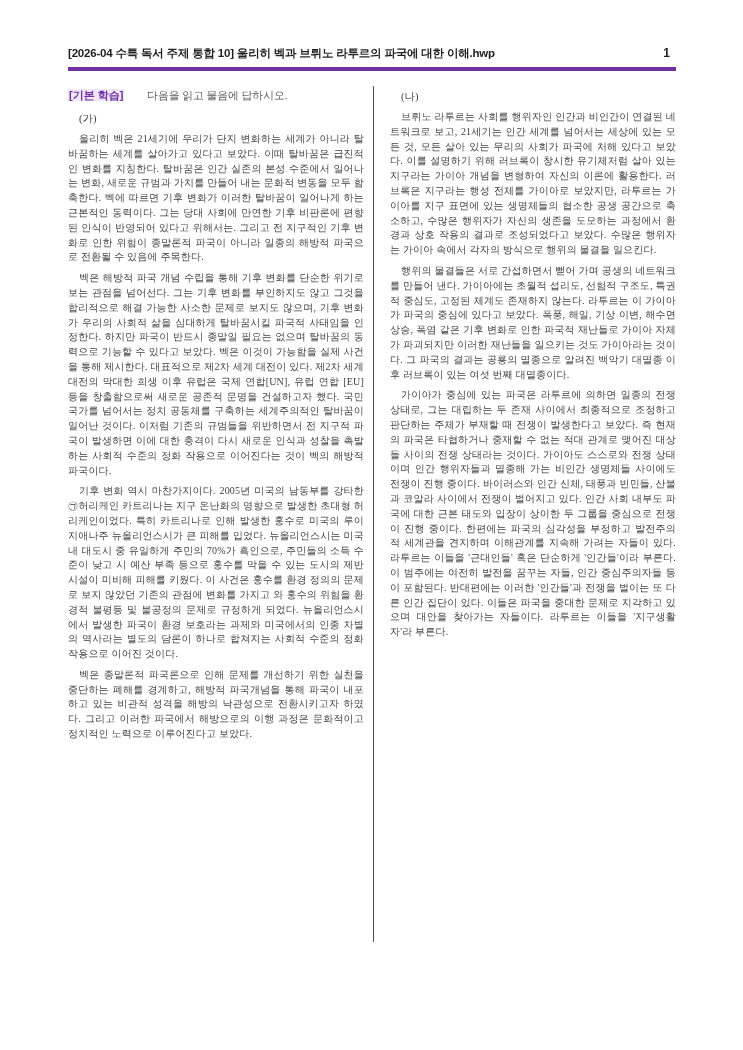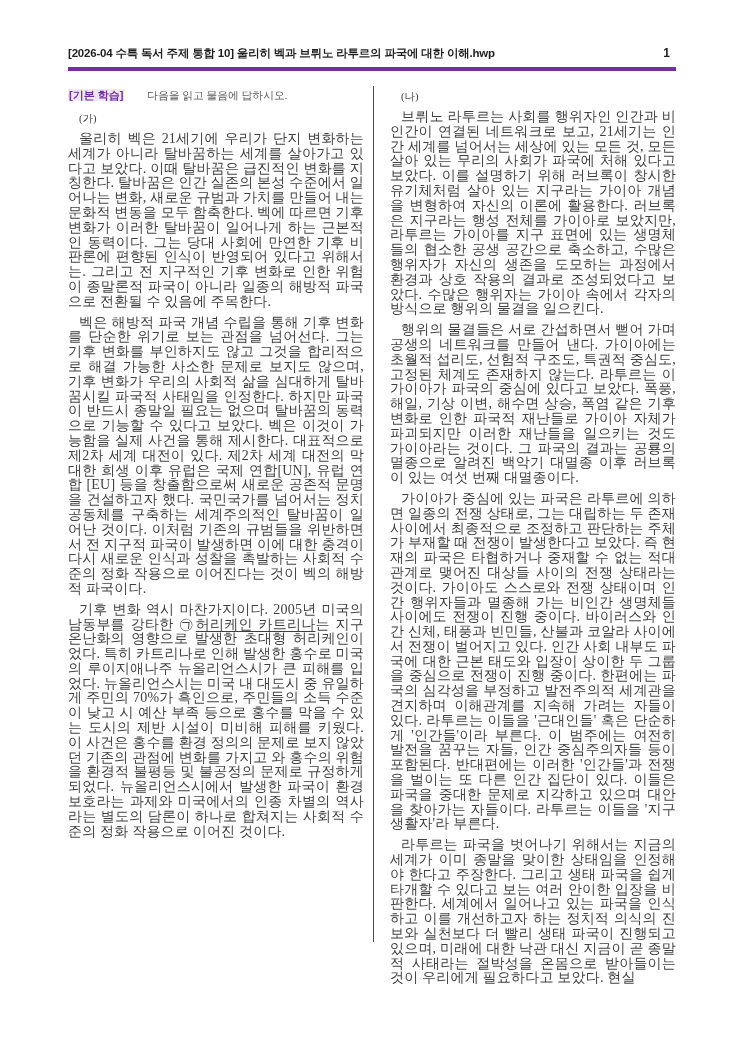--- a/index.html
+++ b/index.html
@@ -48,26 +48,26 @@
     font-family:"Liberation Sans","DejaVu Sans",sans-serif;
     padding:0 1px;
   }
   .instruction-text { color:#595959; margin-left:20px; }
   .passage-label {
     font-size:10.6px; color:#3a3a3a;
     text-indent:11px; margin:6px 0 6px 0; line-height:15px;
   }
   .col-right .passage-label:first-child { margin-top:3px; }
   .para {
-    font-size:14px; line-height:14.8px;
+    font-size:10px; line-height:14.8px;
     text-align:justify; word-break:break-all;
     text-indent:11px; letter-spacing:0.2px;
     margin:0 0 6px 0; color:#3f3f3f;
   }
-  .underlined-term { text-decoration:underline; text-underline-offset:2px; }
+  .underlined-term { text-underline-offset:2px; }
 </style>
 </head>
 <body>
 
 <div class="page">
 
   <div class="header">
     <span class="doc-title">[2026-04  수특 독서 주제 통합 10] 울리히 벡과 브뤼노 라투르의 파국에 대한 이해.hwp</span>
     <span class="page-number">1</span>
   </div>
@@ -80,28 +80,28 @@
       <div class="instruction-row">
         <span class="instruction-badge" style="color: rgb(112, 48, 160); background: rgb(239, 230, 246);">[기본 학습]</span>
         <span class="instruction-text">다음을 읽고 물음에 답하시오.</span>
       </div>
 
       <div class="passage-label">(가)</div>
 
       <p class="para">울리히 벡은 21세기에 우리가 단지 변화하는 세계가 아니라 탈바꿈하는 세계를 살아가고 있다고 보았다. 이때 탈바꿈은 급진적인 변화를 지칭한다. 탈바꿈은 인간 실존의 본성 수준에서 일어나는 변화, 새로운 규범과 가치를 만들어 내는 문화적 변동을 모두 함축한다. 벡에 따르면 기후 변화가 이러한 탈바꿈이 일어나게 하는 근본적인 동력이다. 그는 당대 사회에 만연한 기후 비판론에 편향된 인식이 반영되어 있다고 위해서는. 그리고 전 지구적인 기후 변화로 인한 위험이 종말론적 파국이 아니라 일종의 해방적 파국으로 전환될 수 있음에 주목한다.</p>
       <p class="para">벡은 해방적 파국 개념 수립을 통해 기후 변화를 단순한 위기로 보는 관점을 넘어선다. 그는 기후 변화를 부인하지도 않고 그것을 합리적으로 해결 가능한 사소한 문제로 보지도 않으며, 기후 변화가 우리의 사회적 삶을 심대하게 탈바꿈시킬 파국적 사태임을 인정한다. 하지만 파국이 반드시 종말일 필요는 없으며 탈바꿈의 동력으로 기능할 수 있다고 보았다. 벡은 이것이 가능함을 실제 사건을 통해 제시한다. 대표적으로 제2차 세계 대전이 있다. 제2차 세계 대전의 막대한 희생 이후 유럽은 국제 연합[UN], 유럽 연합 [EU] 등을 창출함으로써 새로운 공존적 문명을 건설하고자 했다. 국민국가를 넘어서는 정치 공동체를 구축하는 세계주의적인 탈바꿈이 일어난 것이다. 이처럼 기존의 규범들을 위반하면서 전 지구적 파국이 발생하면 이에 대한 충격이 다시 새로운 인식과 성찰을 촉발하는 사회적 수준의 정화 작용으로 이어진다는 것이 벡의 해방적 파국이다.</p>
       <p class="para"><span>기후 변화 역시 마찬가지이다. 2005년 미국의 남동부를 강타한 </span><span>㉠</span><span class="underlined-term">허리케인 카트리나</span><span>는 지구 온난화의 영향으로 발생한 초대형 허리케인이었다. 특히 카트리나로 인해 발생한 홍수로 미국의 루이지애나주 뉴올리언스시가 큰 피해를 입었다. 뉴올리언스시는 미국 내 대도시 중 유일하게 주민의 70%가 흑인으로, 주민들의 소득 수준이 낮고 시 예산 부족 등으로 홍수를 막을 수 있는 도시의 제반 시설이 미비해 피해를 키웠다. 이 사건은 홍수를 환경 정의의 문제로 보지 않았던 기존의 관점에 변화를 가지고 와 홍수의 위험을 환경적 불평등 및 불공정의 문제로 규정하게 되었다. 뉴올리언스시에서 발생한 파국이 환경 보호라는 과제와 미국에서의 인종 차별의 역사라는 별도의 담론이 하나로 합쳐지는 사회적 수준의 정화 작용으로 이어진 것이다.</span></p>
+      <p class="para">벡은 종말론적 파국론으로 인해 문제를 개선하기 위한 실천을 중단하는 폐해를 경계하고, 해방적 파국개념을 통해 파국이 내포하고 있는 비관적 성격을 해방의 낙관성으로 전환시키고자 하였다. 그리고 이러한 파국에서 해방으로의 이행 과정은 문화적이고 정치적인 노력으로 이루어진다고 보았다.</p>
     </div>
 
     <div class="col-divider"></div>
 
     <div class="col-right">
       <div class="passage-label">(나)</div>
 
       <p class="para">브뤼노 라투르는 사회를 행위자인 인간과 비인간이 연결된 네트워크로 보고, 21세기는 인간 세계를 넘어서는 세상에 있는 모든 것, 모든 살아 있는 무리의 사회가 파국에 처해 있다고 보았다. 이를 설명하기 위해 러브록이 창시한 유기체처럼 살아 있는 지구라는 가이아 개념을 변형하여 자신의 이론에 활용한다. 러브록은 지구라는 행성 전체를 가이아로 보았지만, 라투르는 가이아를 지구 표면에 있는 생명체들의 협소한 공생 공간으로 축소하고, 수많은 행위자가 자신의 생존을 도모하는 과정에서 환경과 상호 작용의 결과로 조성되었다고 보았다. 수많은 행위자는 가이아 속에서 각자의 방식으로 행위의 물결을 일으킨다.</p>
       <p class="para">행위의 물결들은 서로 간섭하면서 뻗어 가며 공생의 네트워크를 만들어 낸다. 가이아에는 초월적 섭리도, 선험적 구조도, 특권적 중심도, 고정된 체계도 존재하지 않는다. 라투르는 이 가이아가 파국의 중심에 있다고 보았다. 폭풍, 해일, 기상 이변, 해수면 상승, 폭염 같은 기후 변화로 인한 파국적 재난들로 가이아 자체가 파괴되지만 이러한 재난들을 일으키는 것도 가이아라는 것이다. 그 파국의 결과는 공룡의 멸종으로 알려진 백악기 대멸종 이후 러브록이 있는 여섯 번째 대멸종이다.</p>
       <p class="para">가이아가 중심에 있는 파국은 라투르에 의하면 일종의 전쟁 상태로, 그는 대립하는 두 존재 사이에서 최종적으로 조정하고 판단하는 주체가 부재할 때 전쟁이 발생한다고 보았다. 즉 현재의 파국은 타협하거나 중재할 수 없는 적대 관계로 맺어진 대상들 사이의 전쟁 상태라는 것이다. 가이아도 스스로와 전쟁 상태이며 인간 행위자들과 멸종해 가는 비인간 생명체들 사이에도 전쟁이 진행 중이다. 바이러스와 인간 신체, 태풍과 빈민들, 산불과 코알라 사이에서 전쟁이 벌어지고 있다. 인간 사회 내부도 파국에 대한 근본 태도와 입장이 상이한 두 그룹을 중심으로 전쟁이 진행 중이다. 한편에는 파국의 심각성을 부정하고 발전주의적 세계관을 견지하며 이해관계를 지속해 가려는 자들이 있다. 라투르는 이들을 '근대인들' 혹은 단순하게 '인간들'이라 부른다. 이 범주에는 여전히 발전을 꿈꾸는 자들, 인간 중심주의자들 등이 포함된다. 반대편에는 이러한 '인간들'과 전쟁을 벌이는 또 다른 인간 집단이 있다. 이들은 파국을 중대한 문제로 지각하고 있으며 대안을 찾아가는 자들이다. 라투르는 이들을 '지구생활자'라 부른다.</p>
-      <p class="para">라투르는 파국을 벗어나기 위해서는 지금의 세계가 이미 종말을 맞이한 상태임을 인정해야 한다고 주장한다. 그리고 생태 파국을 쉽게 타개할 수 있다고 보는 여러 안이한 입장을 비판한다. 세계에서 일어나고 있는 파국을 인식하고 이를 개선하고자 하는 정치적 의식의 진보와 실천보다 더 빨리 생태 파국이 진행되고 있으며, 미래에 대한 낙관 대신 지금이 곧 종말적 사태라는 절박성을 온몸으로 받아들이는 것이 우리에게 필요하다고 보았다. 현실</p>
     </div>
 
   </div>
 
 </div>
 
 </body></html>

